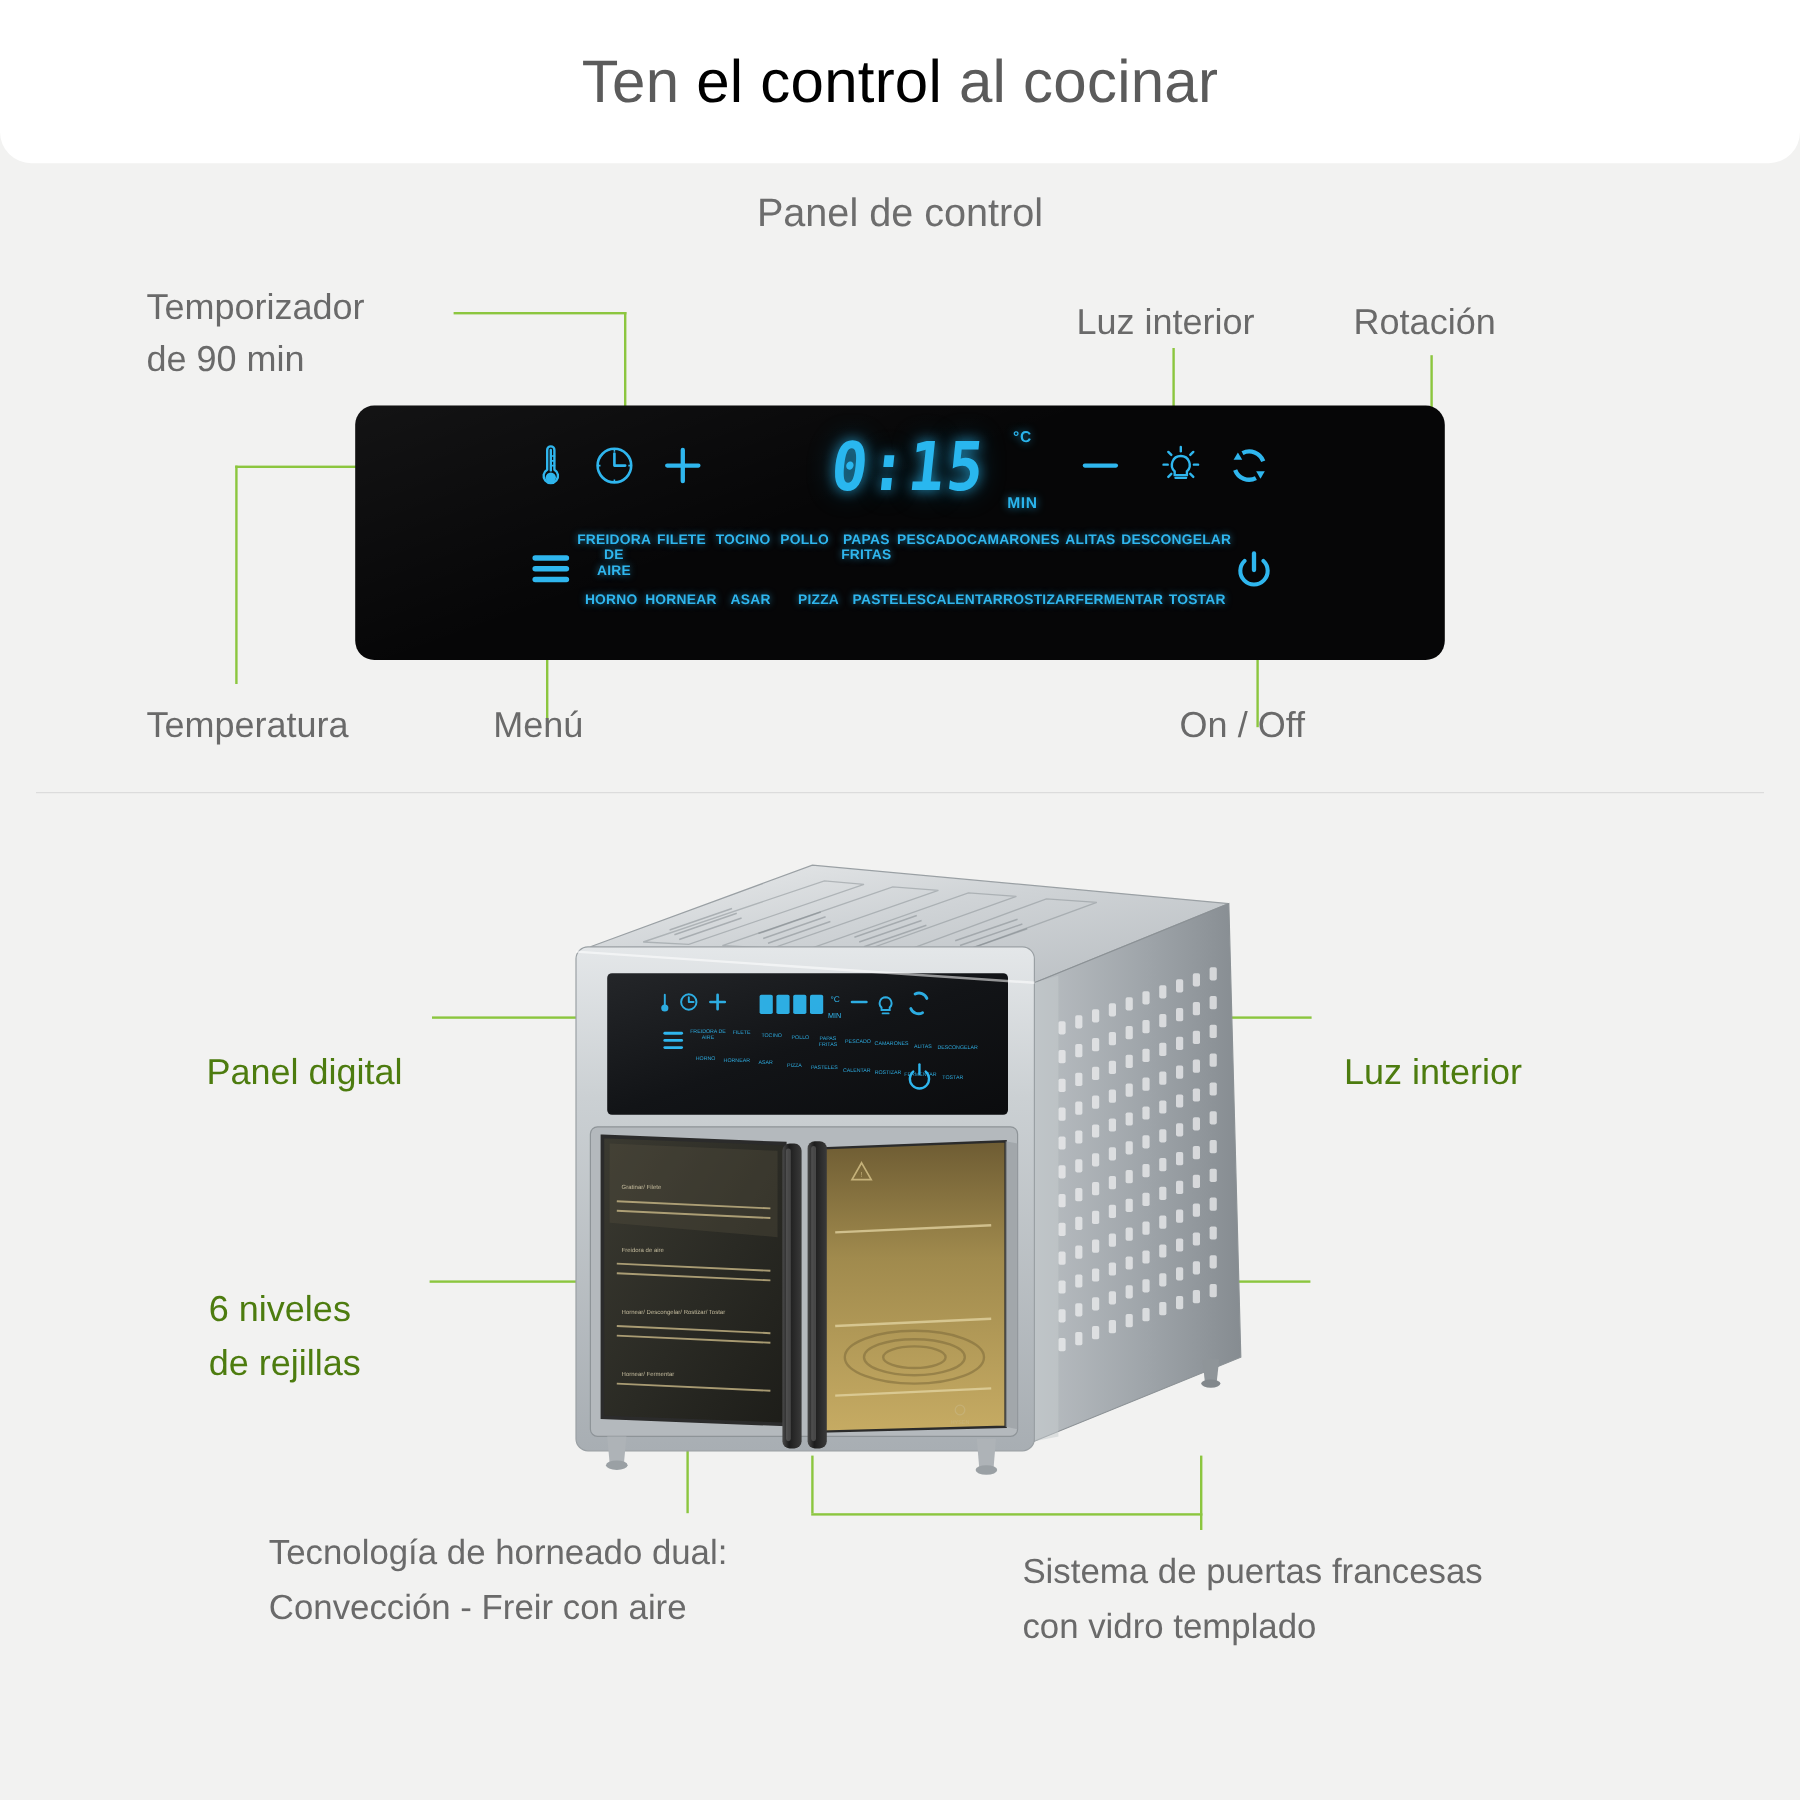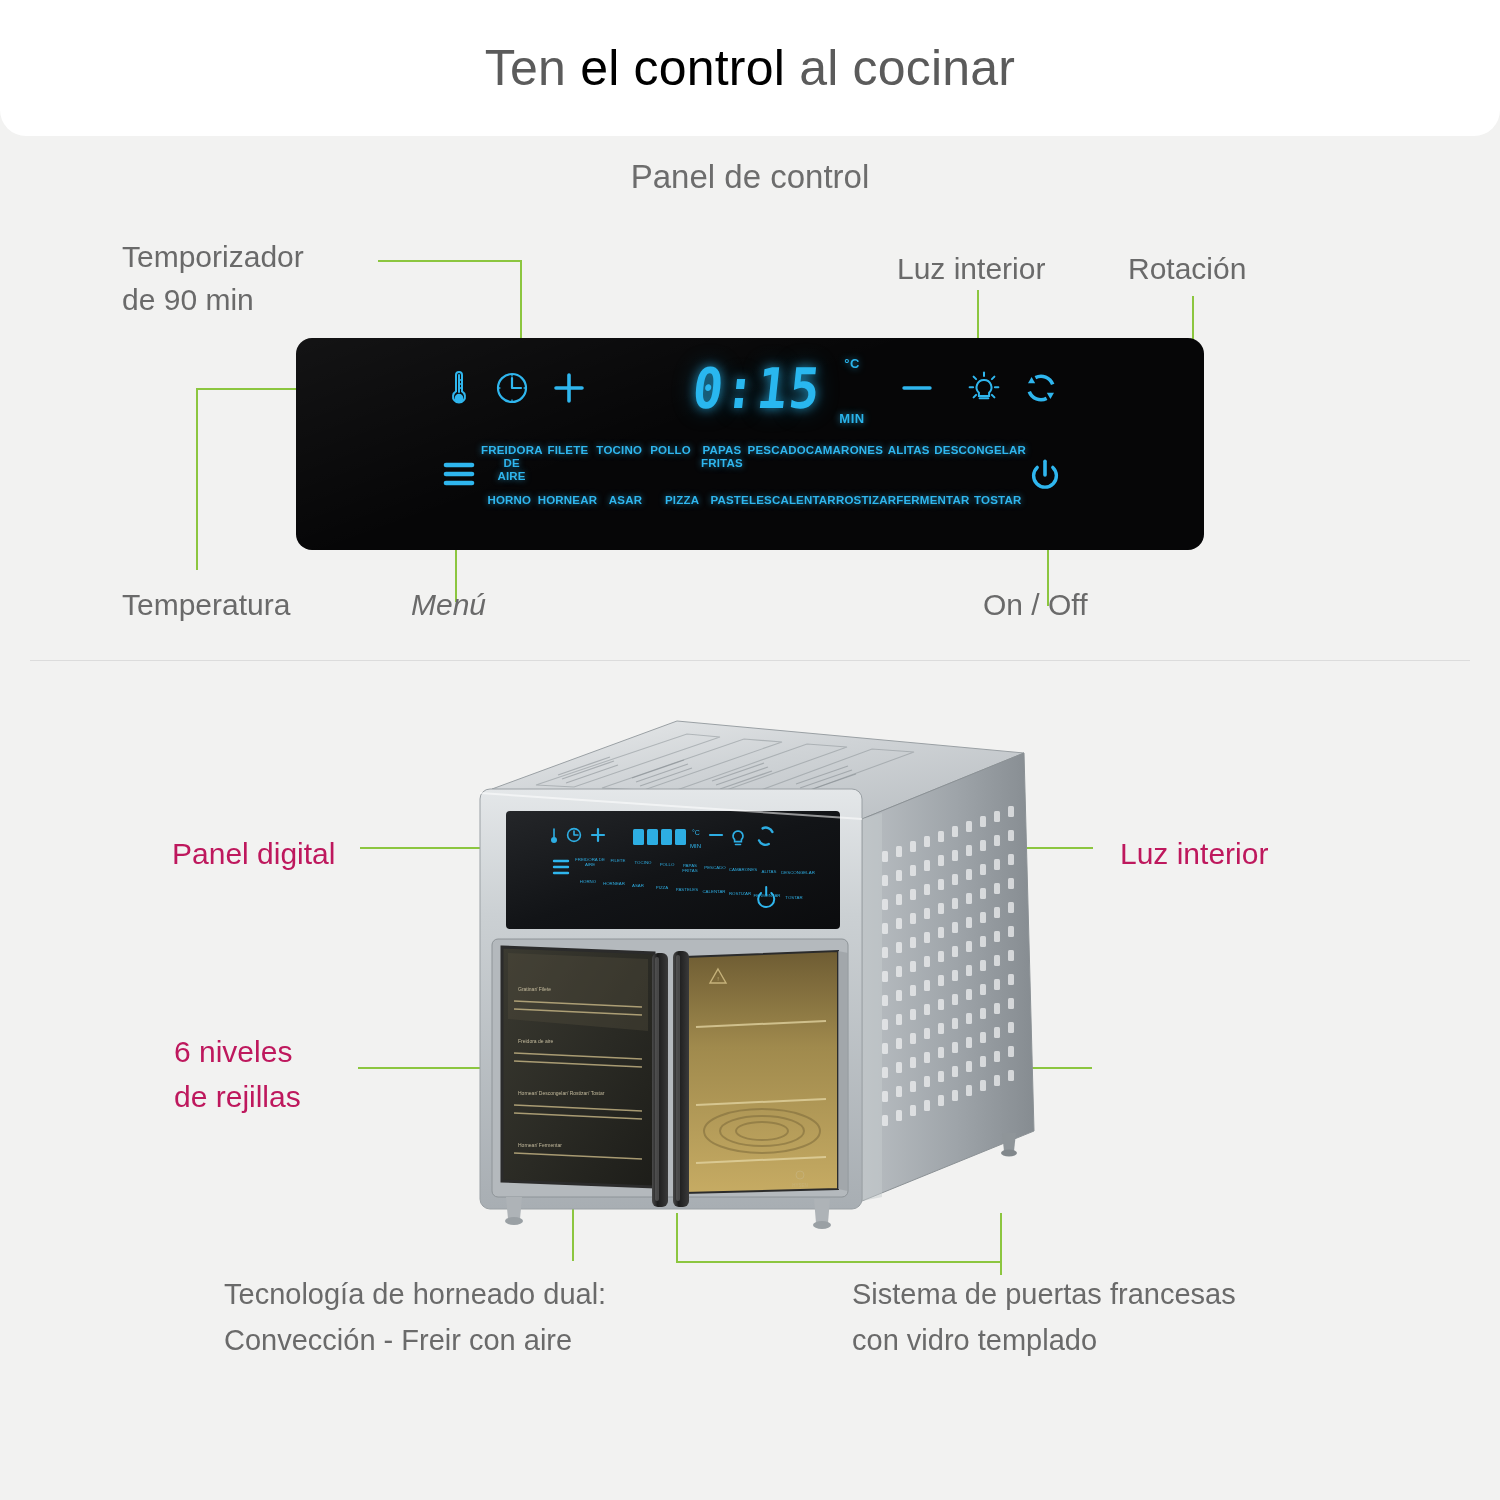--- a/index.html
+++ b/index.html
@@ -96,21 +96,21 @@
 
   
   #divider{position:absolute;left:30px;top:660px;width:1440px;height:1px;background:#dcdcdc;}
 
   
   #section-product{position:absolute;left:0;top:661px;width:1500px;height:839px;}
 
   
   #oven{position:absolute;left:462px;top:40px;width:580px;height:560px;}
 
-  .callout2{position:absolute;color:#be185d;font-size:30px;line-height:1.5;white-space:pre-line;}
+  .callout2{position:absolute;color:#4d7c0f;font-size:30px;line-height:1.5;white-space:pre-line;margin-top:40px;}
   .caption{position:absolute;color:#6a6a6a;font-size:29px;line-height:1.6;white-space:pre-line;}
 </style>
 </head>
 <body>
 
 <div id="header-card">
   <div id="page-title"><span>Ten </span><span class="accent">el control</span><span> al cocinar</span></div>
 </div>
 
 <div id="section-control">
@@ -120,21 +120,21 @@
   <div class="callout" style="left:122px;top:100px;">Temporizador
 de 90 min</div>
   <div class="gline h" style="left:378px;top:124px;width:144px;"></div>
   <div class="gline v" style="left:520px;top:124px;height:104px;"></div>
 
   <div class="gline v" style="left:196px;top:252px;height:182px;"></div>
   <div class="gline h" style="left:196px;top:252px;width:240px;"></div>
   <div class="callout" style="left:122px;top:448px;">Temperatura</div>
 
   <div class="gline v" style="left:455px;top:414px;height:52px;"></div>
-  <div class="callout" style="left:411px;top:448px;font-style:italic;">Menú</div>
+  <div class="callout" style="left:411px;top:448px;">Menú</div>
 
   <div class="callout" style="left:897px;top:112px;">Luz interior</div>
   <div class="gline v" style="left:977px;top:154px;height:76px;"></div>
 
   <div class="callout" style="left:1128px;top:112px;">Rotación</div>
   <div class="gline v" style="left:1192px;top:160px;height:50px;"></div>
   <div class="gline h" style="left:1040px;top:208px;width:154px;"></div>
   <div class="gline v" style="left:1040px;top:208px;height:38px;"></div>
 
   <div class="gline v" style="left:1047px;top:414px;height:56px;"></div>
@@ -282,21 +282,21 @@
   <div class="gline h" style="left:998px;top:406px;width:94px;"></div>
 
   <div class="gline v" style="left:572px;top:432px;height:168px;"></div>
   <div class="caption" style="left:224px;top:610px;">Tecnología de horneado dual:
 Convección - Freir con aire</div>
 
   <div class="gline v" style="left:676px;top:552px;height:48px;"></div>
   <div class="gline h" style="left:676px;top:600px;width:326px;"></div>
   <div class="gline v" style="left:1000px;top:552px;height:48px;"></div>
   <div class="gline v" style="left:1000px;top:600px;height:14px;"></div>
-  <div class="caption" style="left:852px;top:610px;">Sistema de puertas  francesas
+  <div class="caption" style="left:852px;top:626px;">Sistema de puertas  francesas
 con  vidro templado</div>
 
   <div id="oven">
     <svg width="580" height="560" viewBox="0 0 580 560">
       <defs>
         <linearGradient id="steelTop" x1="0" y1="0" x2="1" y2="1">
           <stop offset="0%" stop-color="#e9ebec"></stop>
             <stop offset="45%" stop-color="#cfd3d6"></stop>
           <stop offset="100%" stop-color="#b8bdc1"></stop>
         </linearGradient>

